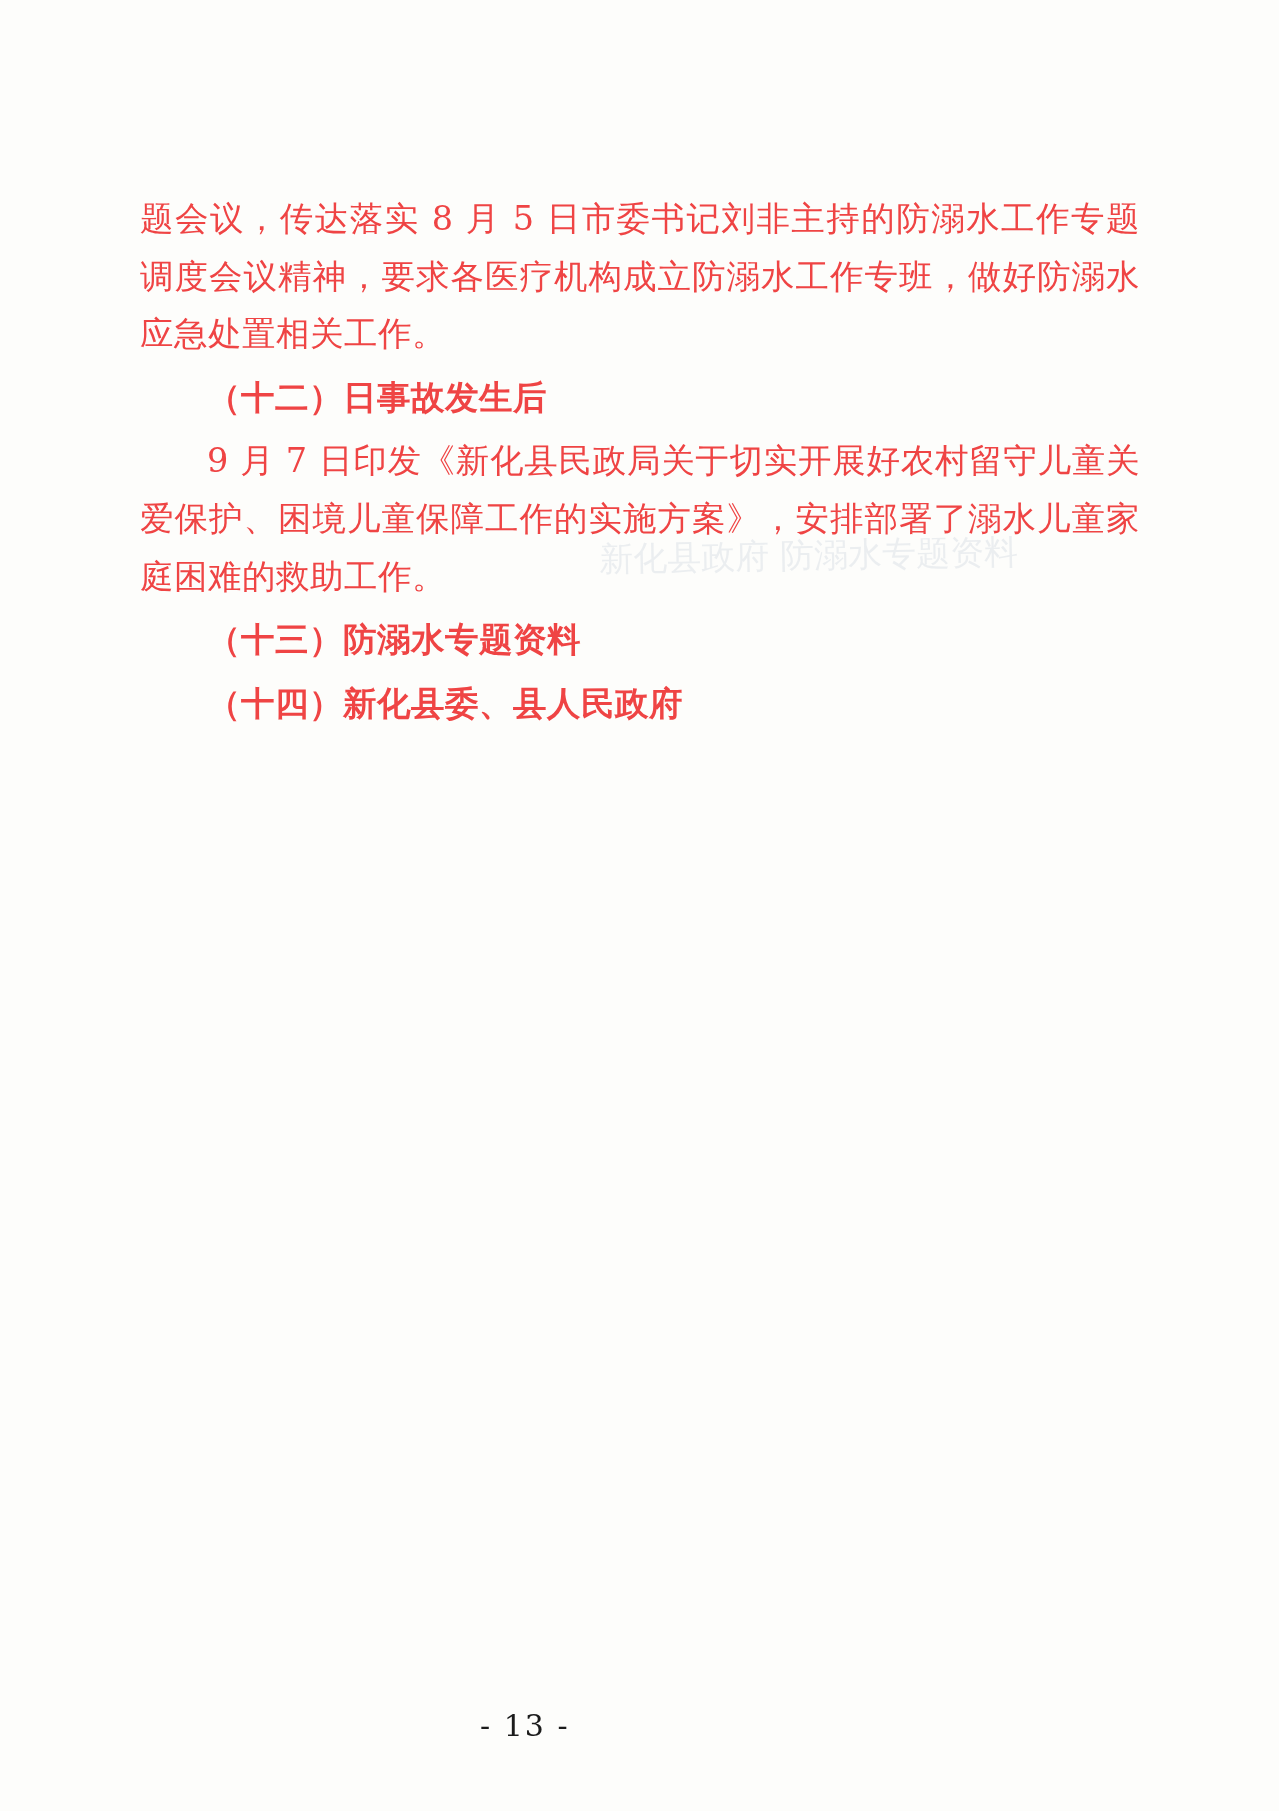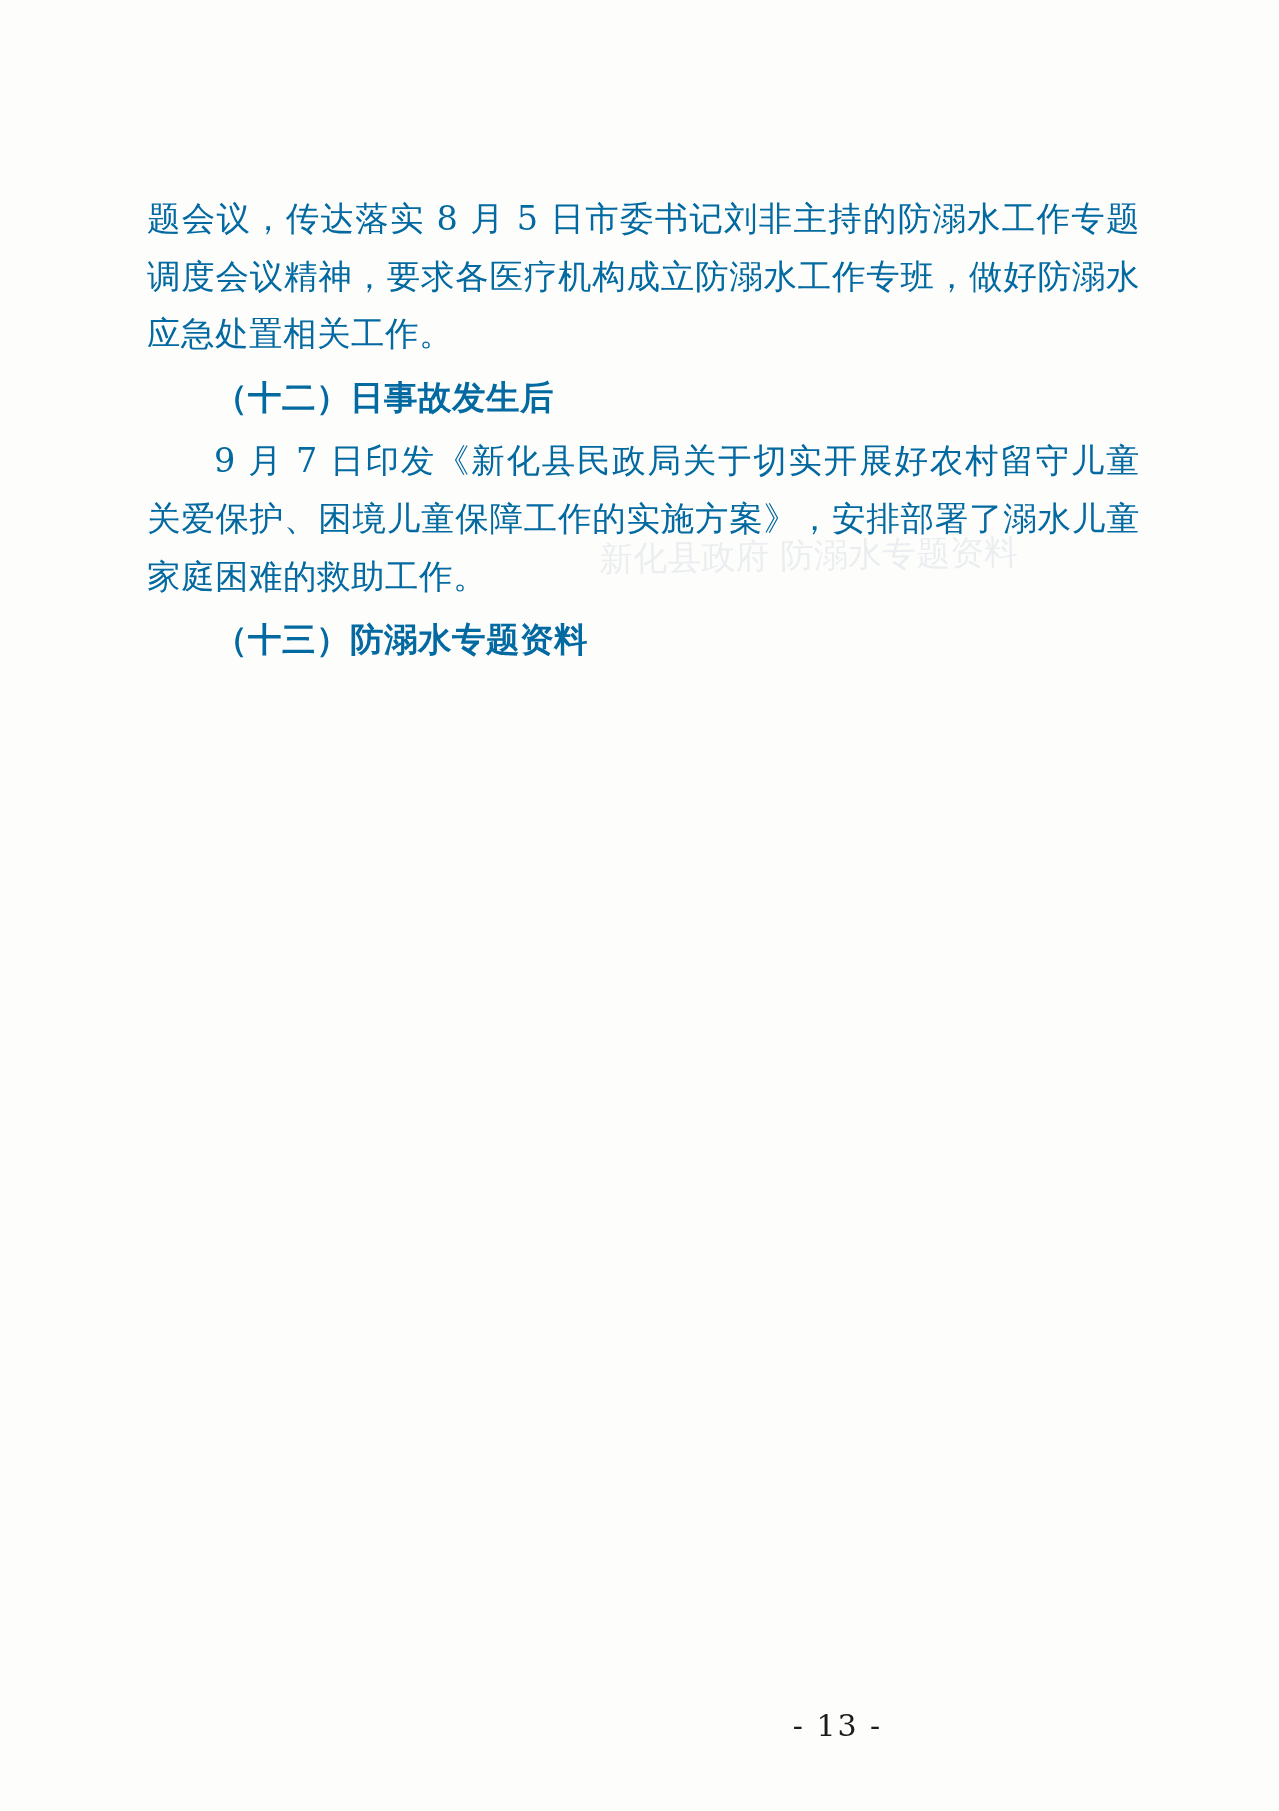--- a/index.html
+++ b/index.html
@@ -18,41 +18,41 @@
     font-family: "DejaVu Serif", "Liberation Serif", serif;
     color: #1b1b1b;
   }
   .content {
     position: absolute;
     left: 140px;
     top: 190px;
     width: 1000px;
   }
   p {
-    margin: 0 0 6px 7px;
+    margin: 0 0 6px 0;
     font-size: 33.5px;
     line-height: 1.72;
     letter-spacing: 0.5px;
     text-align: justify;
     text-justify: inter-ideograph;
-    color: #0369a1;
+    color: #ef4444;
   }
   p.indent {
     text-indent: 2em;
   }
   p.heading {
     text-indent: 2em;
     font-weight: 600;
   }
   .page-number {
     position: absolute;
     left: 0;
     right: 0;
     bottom: 68px;
-    text-align: center;
+    text-align: left;
     font-size: 30px;
     letter-spacing: 2px;
     color: #1b1b1b;
     padding-right: 84px;
   }
   .page-number .pn-inner {
     display: inline-block;
     margin-left: 480px;
   }
   .watermark {
@@ -75,19 +75,20 @@
 
 <div class="page">
 
   <div class="watermark">新化县政府 防溺水专题资料</div>
 
   <div class="content">
     <p class="plain">题会议，传达落实 8 月 5 日市委书记刘非主持的防溺水工作专题调度会议精神，要求各医疗机构成立防溺水工作专班，做好防溺水应急处置相关工作。</p>
     <p class="heading">（十二）日事故发生后</p>
     <p class="indent">9 月 7 日印发《新化县民政局关于切实开展好农村留守儿童关爱保护、困境儿童保障工作的实施方案》，安排部署了溺水儿童家庭困难的救助工作。</p>
     <p class="heading">（十三）防溺水专题资料</p>
+    <p class="heading">（十四）新化县委、县人民政府</p>
   </div>
 
   <div class="page-number">
     <span class="pn-inner">- 13 -</span>
   </div>
 
 </div>
 
 </body></html>

